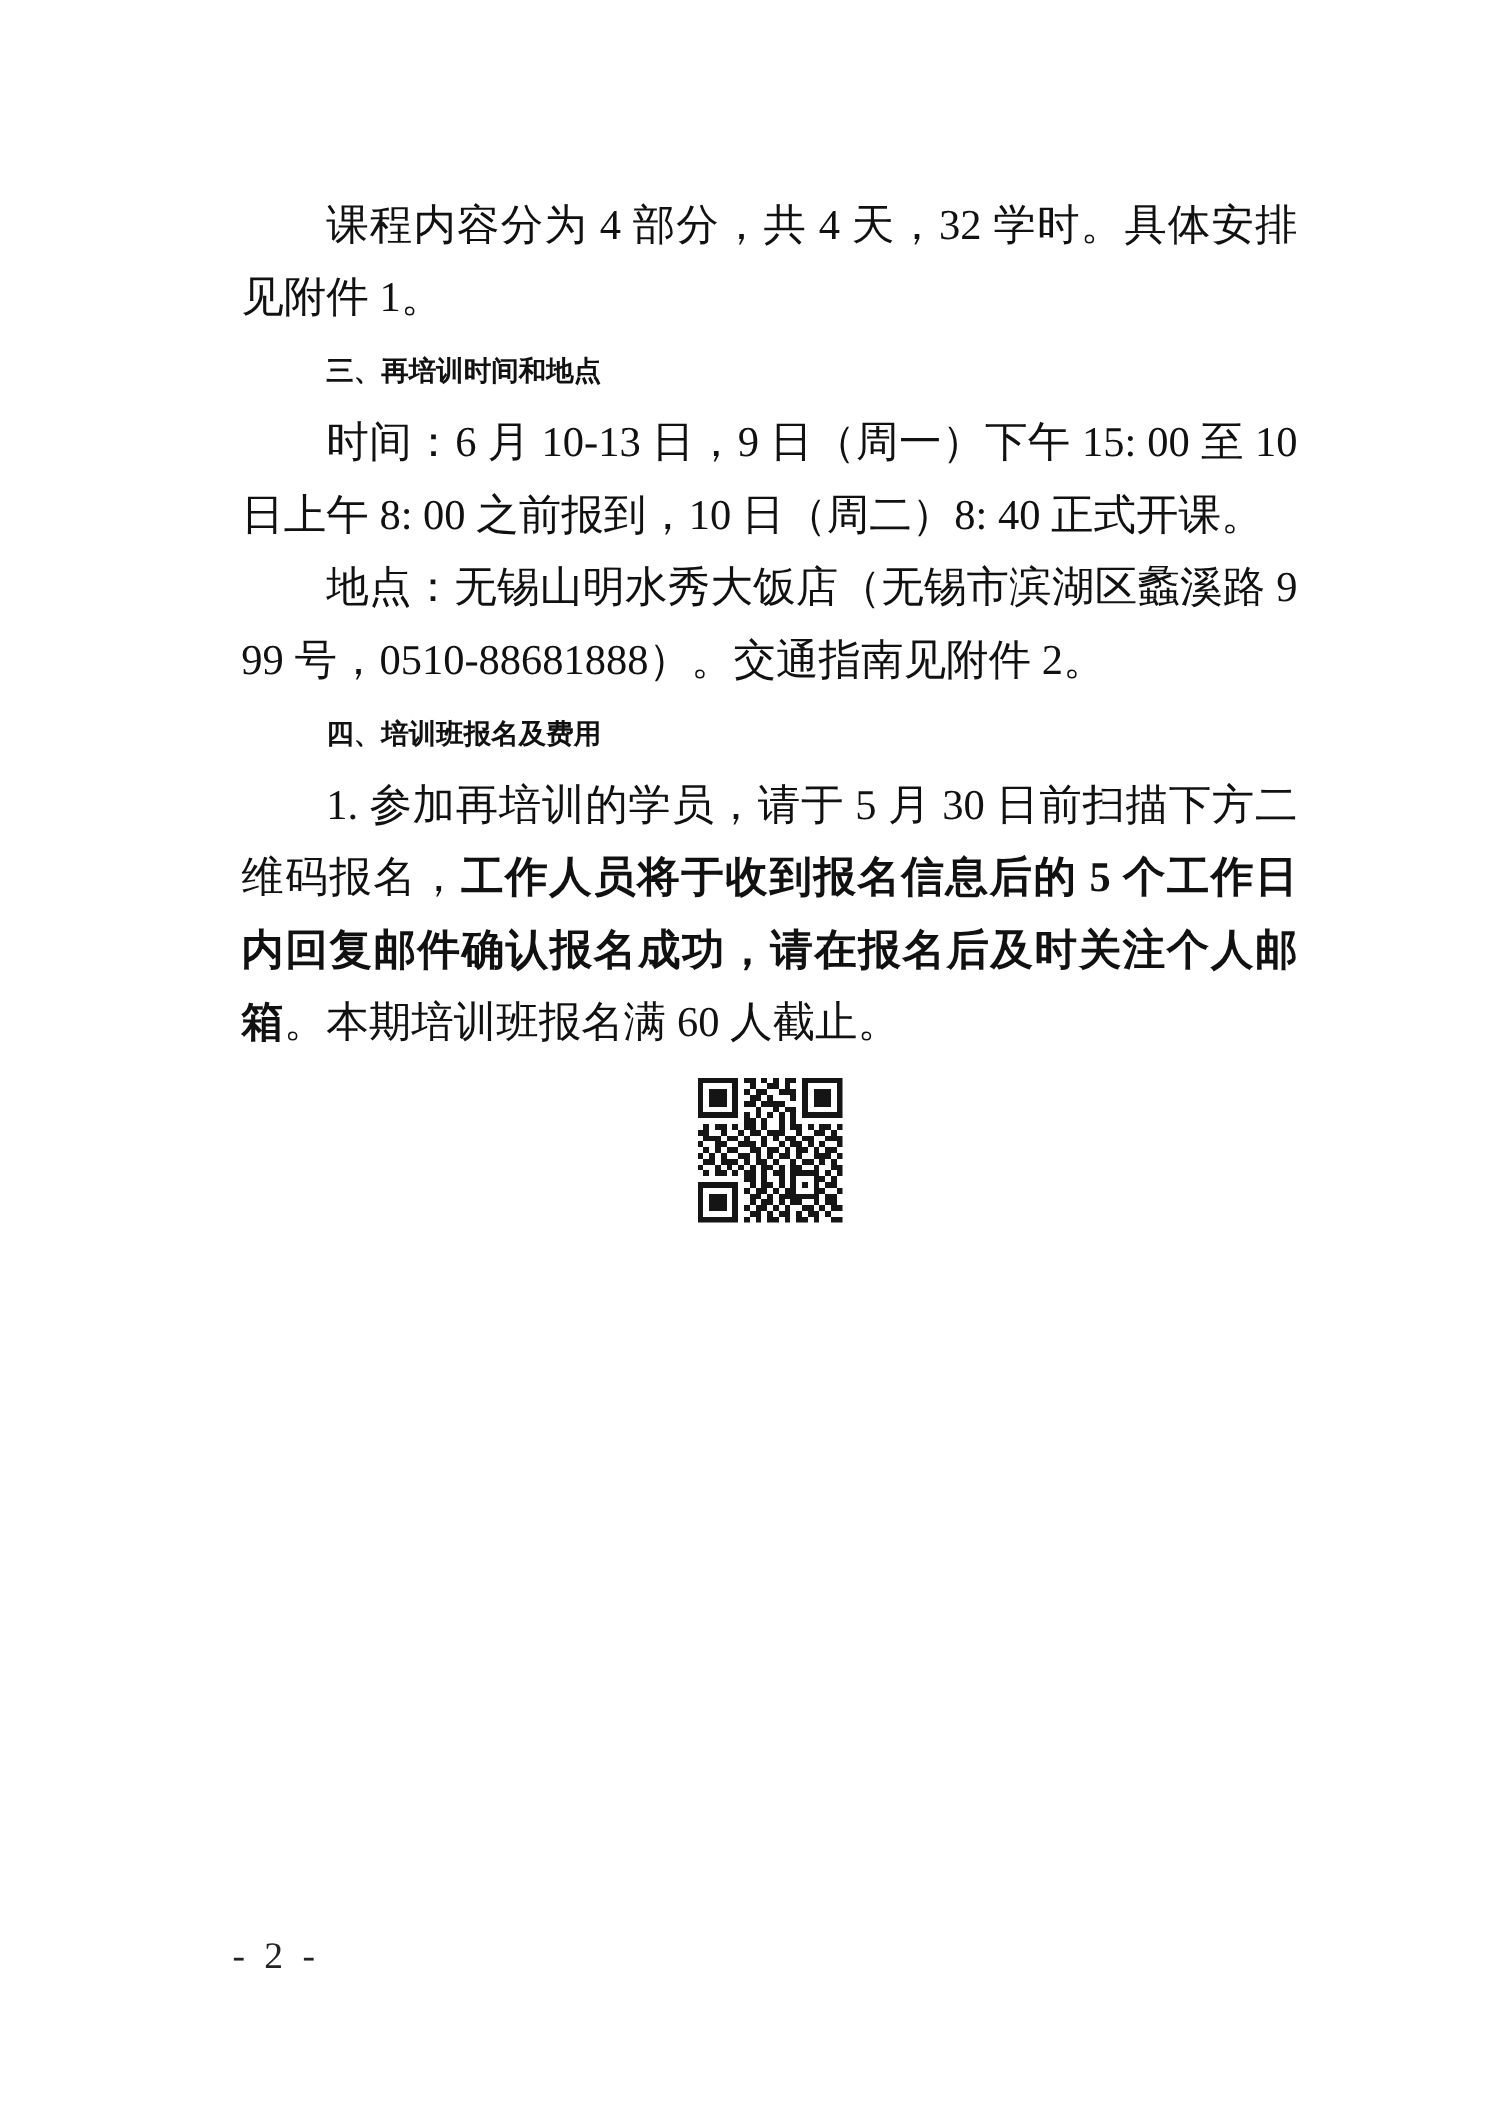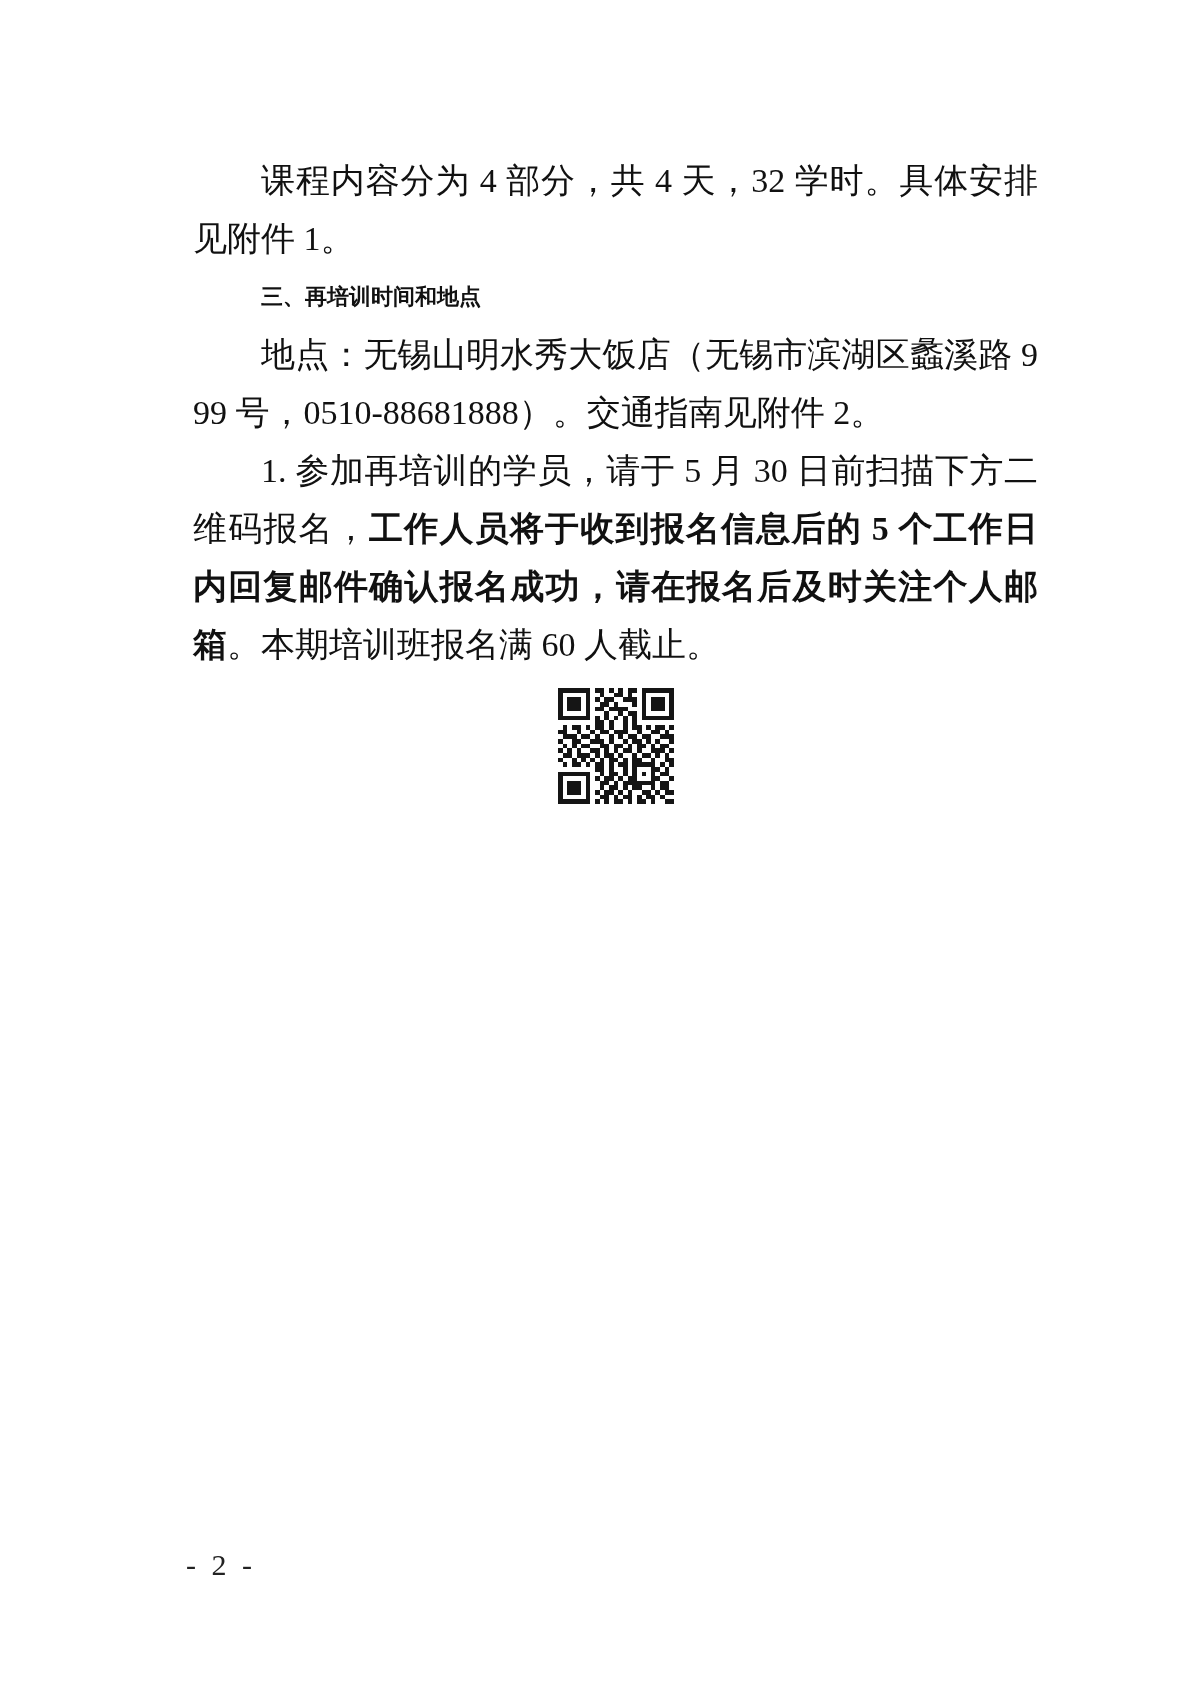--- a/index.html
+++ b/index.html
@@ -62,23 +62,25 @@
 </head>
 <body>
 
 <div class="page">
   <div class="content">
 
     <p class="body-para">课程内容分为 4 部分，共 4 天，32 学时。具体安排见附件 1。</p>
 
     <p class="heading">三、再培训时间和地点</p>
 
+    <p class="body-para">时间：6 月 10-13 日，9 日（周一）下午 15: 00 至 10 日上午 8: 00 之前报到，10 日（周二）8: 40 正式开课。</p>
 
     <p class="body-para">地点：无锡山明水秀大饭店（无锡市滨湖区蠡溪路 999 号，0510-88681888）。交通指南见附件 2。</p>
 
+    <p class="heading">四、培训班报名及费用</p>
 
     <p class="body-para"><span>1. 参加再培训的学员，请于 5 月 30 日前扫描下方二维码报名，</span><span class="bold-seg">工作人员将于收到报名信息后的 5 个工作日内回复邮件确认报名成功，请在报名后及时关注个人邮箱</span><span>。本期培训班报名满 60 人截止。</span></p>
 
     <div class="qr-wrap">
       <svg viewBox="0 0 25 25" xmlns="http://www.w3.org/2000/svg">
           <rect x="0" y="0" width="1" height="1"></rect>
           <rect x="1" y="0" width="1" height="1"></rect>
           <rect x="2" y="0" width="1" height="1"></rect>
           <rect x="3" y="0" width="1" height="1"></rect>
           <rect x="4" y="0" width="1" height="1"></rect>

